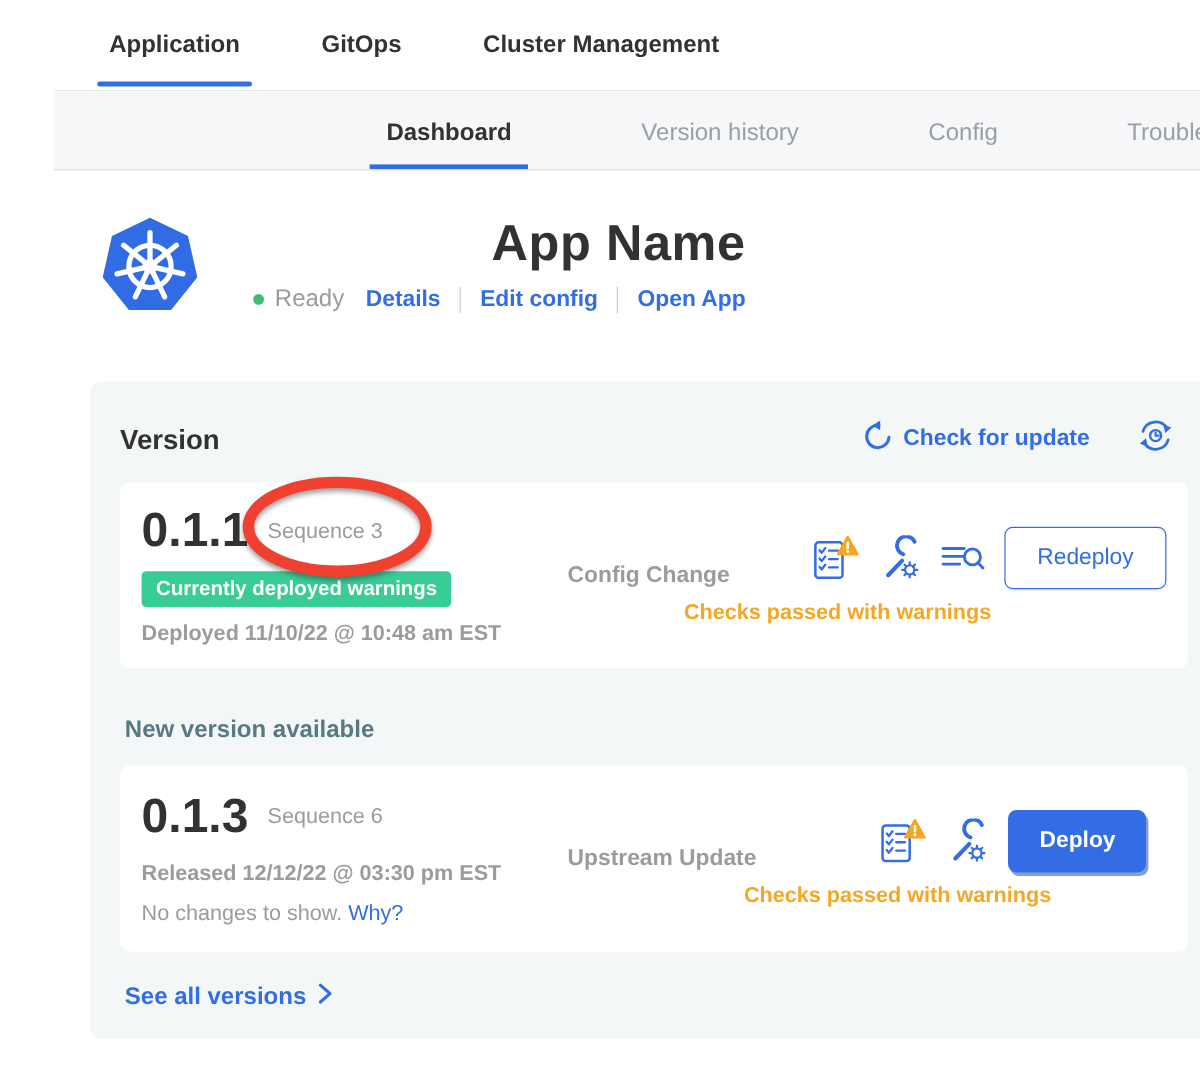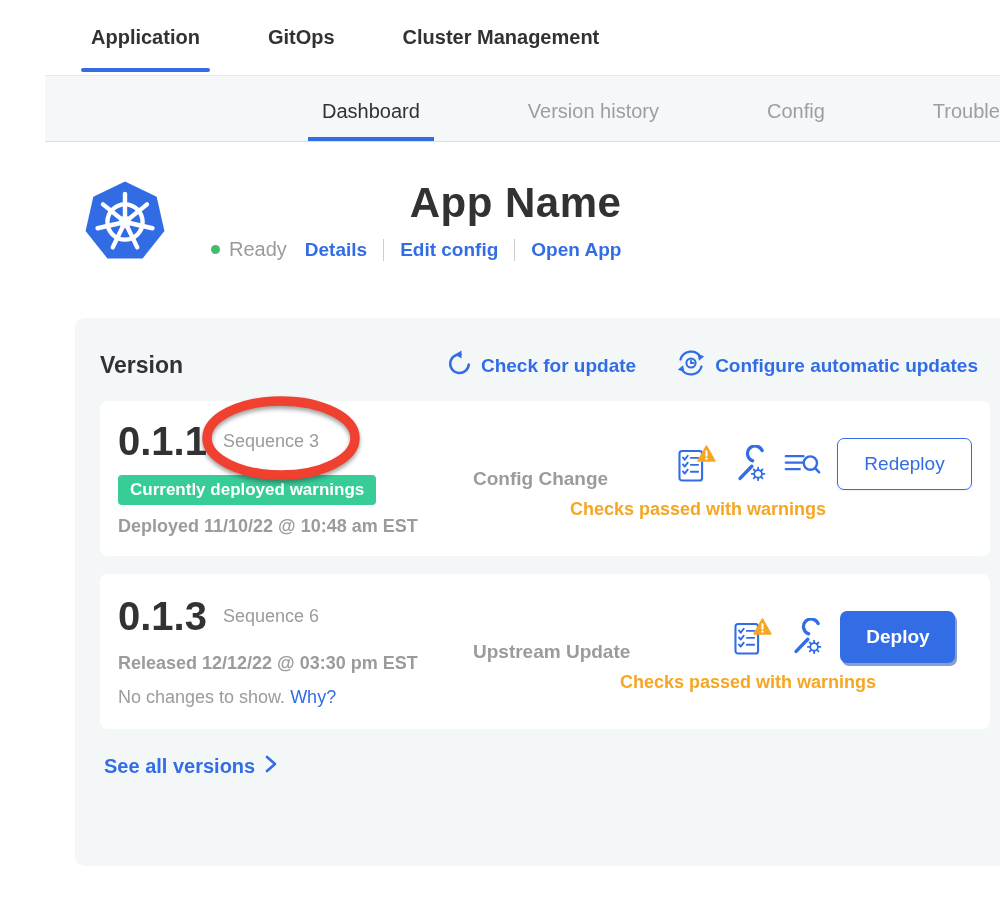--- a/index.html
+++ b/index.html
@@ -13,21 +13,21 @@
                   padding:0 10px 26px; cursor:pointer; white-space:nowrap; }
   .top-nav-item.active::after { content:""; position:absolute; left:0; right:0; bottom:3px;
                   height:4px; background:#326DE6; border-radius:2px; }
 
   
   .sub-nav { display:flex; align-items:flex-end; gap:80px; height:66px; background:#f5f7f8;
              border-bottom:1px solid #d9dedf; padding-left:263px; box-sizing:border-box;
              overflow:hidden; white-space:nowrap; }
   .sub-tab { position:relative; flex:none; font-size:20px; color:#9b9fa3;
              padding:0 14px 18px; cursor:pointer; }
-  .sub-tab.active { color:#323232; font-weight:400; }
+  .sub-tab.active { color:#323232; font-weight:700; }
   .sub-tab.active::after { content:""; position:absolute; left:0; right:0; bottom:0;
              height:4px; background:#326DE6; }
 
   
   .app-header { display:flex; margin:36px 0 0 36px; }
   .k8s-logo { width:88px; height:88px; flex:none; }
   .app-header-text { margin-left:42px; padding-top:2px;text-align:right; }
   .app-title { margin:0; font-size:42px; line-height:46px; font-weight:700; color:#323232; letter-spacing:0.5px; }
   .status-row { display:flex; align-items:center; margin-top:12px; }
   .status-dot { width:9px; height:9px; border-radius:50%; background:#44bb6e; margin-right:9px; }
@@ -138,21 +138,20 @@
           <span>
             <svg viewBox="0 0 30 30" width="30" height="30">
               <path d="M4.5 11.5 A 11 11 0 0 1 24.5 9" fill="none" stroke="#326DE6" stroke-width="2.3" stroke-linecap="round"></path>
               <polygon points="21.5,6 28.2,8.2 23,12.8" fill="#326DE6"></polygon>
               <path d="M25.5 18.5 A 11 11 0 0 1 5.5 21" fill="none" stroke="#326DE6" stroke-width="2.3" stroke-linecap="round"></path>
               <polygon points="8.5,24 1.8,21.8 7,17.2" fill="#326DE6"></polygon>
               <circle cx="15" cy="15" r="4.6" fill="none" stroke="#326DE6" stroke-width="2"></circle>
               <path d="M15 12.4 V15 H17.5" fill="none" stroke="#326DE6" stroke-width="1.8" stroke-linecap="round"></path>
             </svg>
           </span>
-          <span>Configure automatic updates</span>
         </a>
       </div>
     </div>
 
     
     <div class="version-card">
       <svg class="annotation-svg" width="170" height="92" viewBox="0 0 170 92">
         <ellipse cx="85" cy="46" rx="74" ry="37" fill="none" stroke="#F0402F" stroke-width="9.5"></ellipse>
       </svg>
       <div class="v-info">
@@ -190,20 +189,21 @@
               <circle cx="28.5" cy="13" r="7.2" fill="#fff" stroke="#326DE6" stroke-width="2.6"></circle>
               <path d="M33.6 18.4 L38 23" stroke="#326DE6" stroke-width="2.6" stroke-linecap="round"></path>
             </svg>
           </span>
           <button class="btn-outline">Redeploy</button>
         </div>
         <div class="v-status offset-1">Checks passed with warnings</div>
       </div>
     </div>
 
+    <h3 class="new-version-heading">New version available</h3>
 
     
     <div class="version-card">
       <div class="v-info">
         <div class="v-number-row">
           <span class="v-number">0.1.3</span>
           <span class="v-sequence">Sequence 6</span>
         </div>
         <div class="v-date" style="margin-top:16px;">Released 12/12/22 @ 03:30 pm EST</div>
         <div class="v-nochanges">

